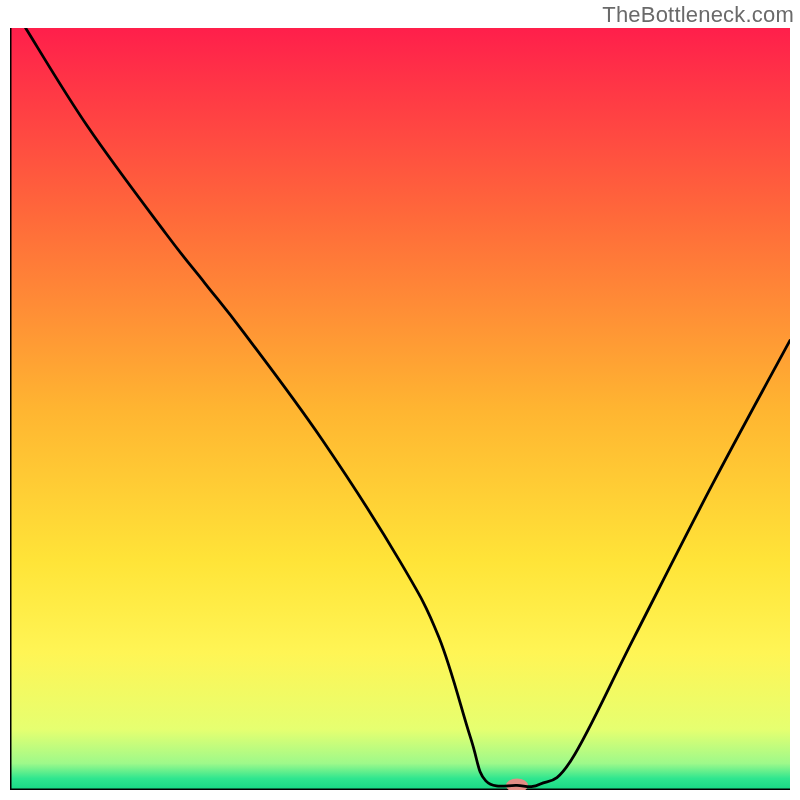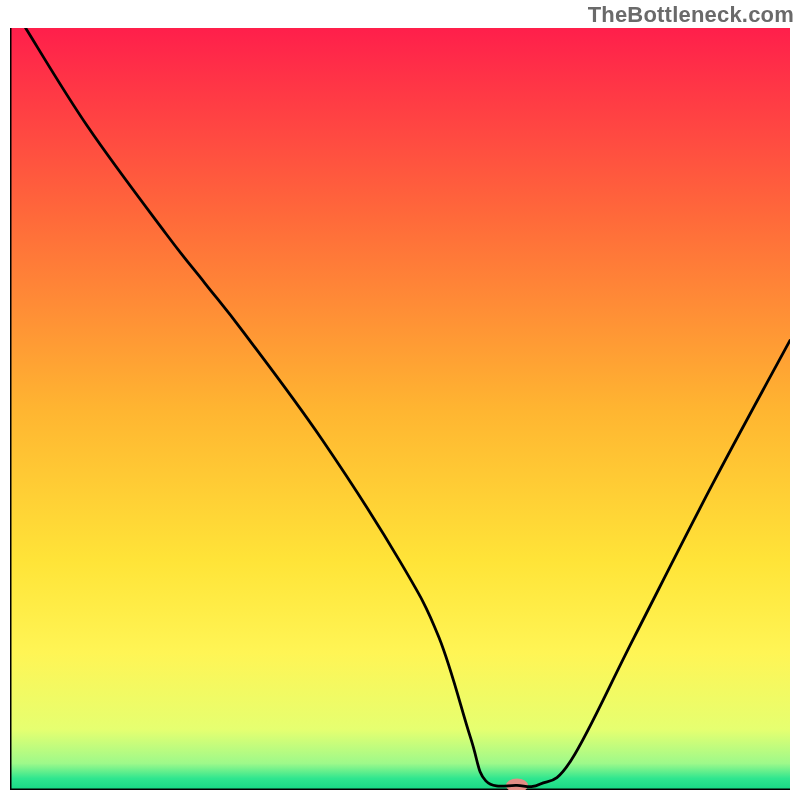--- a/index.html
+++ b/index.html
@@ -15,21 +15,21 @@
     position: relative;
     width: 800px;
     height: 800px;
     box-sizing: border-box;
   }
   .watermark {
     position: absolute;
     top: 2px;
     right: 6px;
     font-size: 22px;
-    font-weight: 700;
+    font-weight: 400;
     color: #6a6a6a;
     letter-spacing: 0.2px;
     user-select: none;
   }
   .plot {
     position: absolute;
     left: 10px;
     top: 28px;
     width: 780px;
     height: 762px;

